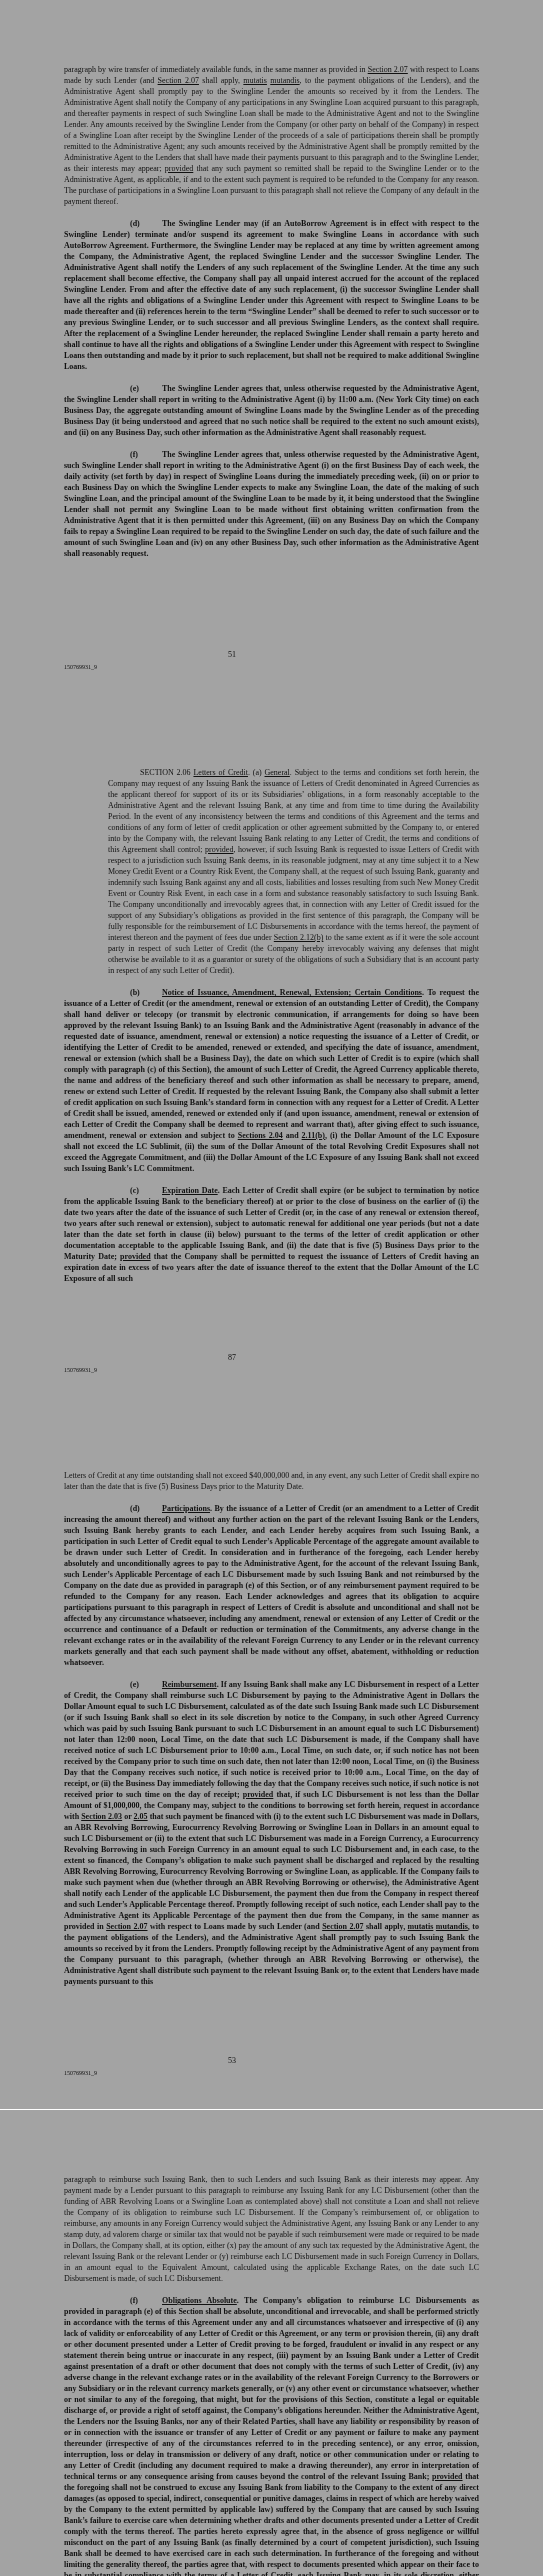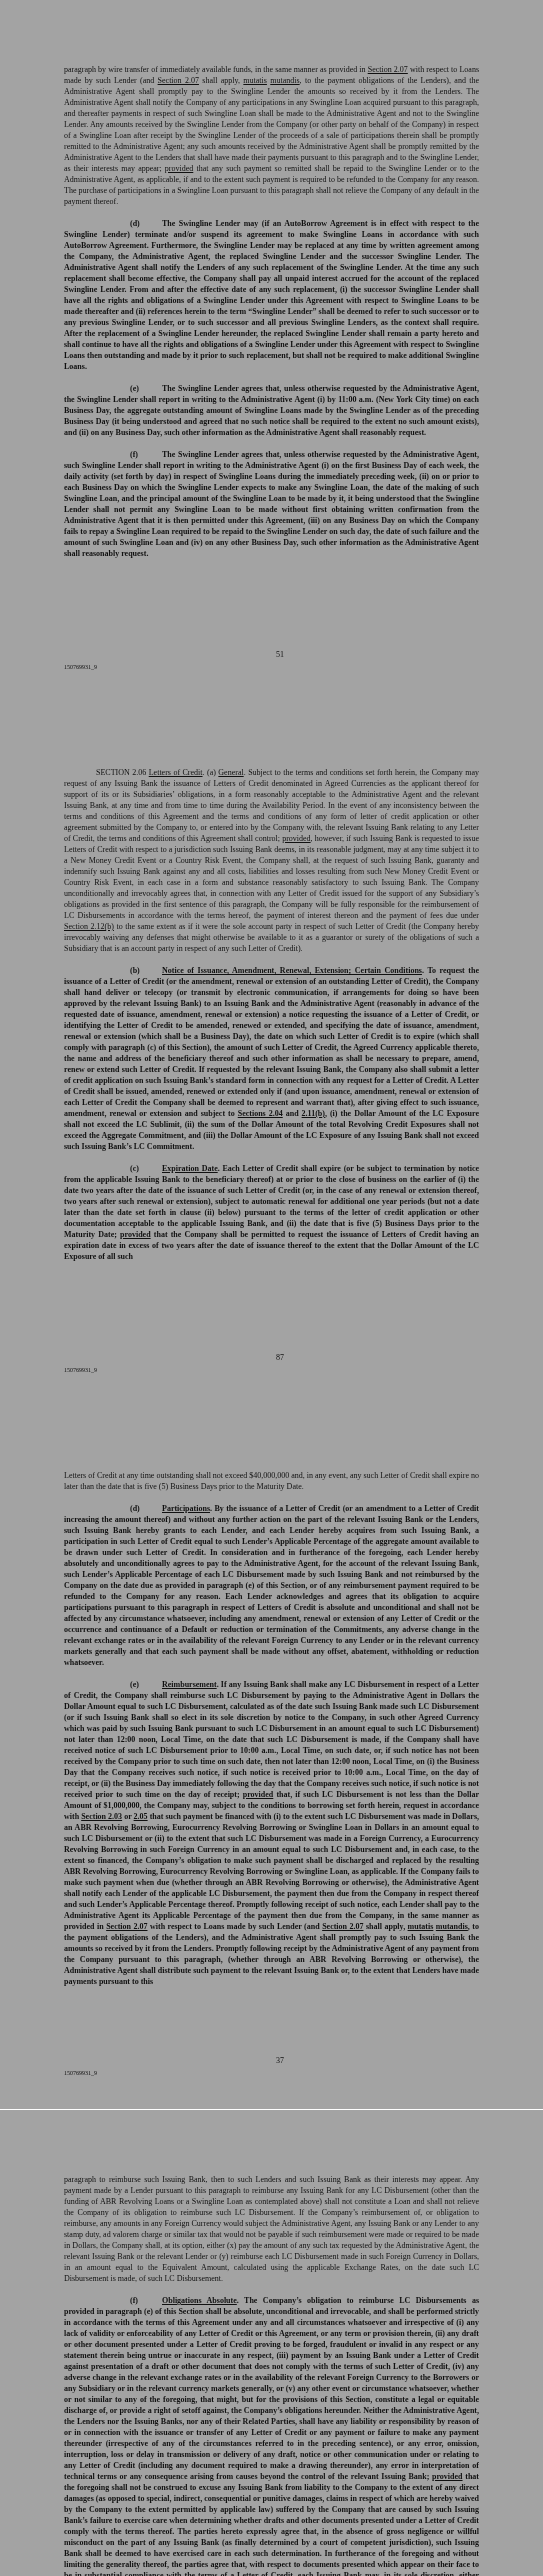--- a/index.html
+++ b/index.html
@@ -8,27 +8,27 @@
     position: absolute; left: 0; width: 544px; height: 703px;
     background: #a3a3a3;
   }
   .body-text {
     position: absolute; left: 64px; width: 415px; top: 64px;
     font-family: "Liberation Serif", "DejaVu Serif", serif;
     font-size: 8px; line-height: 11px; color: #111111;
     text-align: justify;
   }
   .para { margin: 0 0 11px 0; }
-  .para.first-indent { text-indent: 32px; }
+  .para.first-indent { text-indent: 32px; margin-left: 44px; }
   .para.label-indent { text-indent: 66px; font-weight: bold; }
   .para .label { display: inline-block; width: 32px; text-indent: 0; }
   .u { text-decoration: underline; text-underline-offset: 1px; }
   .page-number {
     position: absolute; left: 0; width: 464px; top: 650px; text-align: center;
-    font-family: "Liberation Serif", "DejaVu Serif", serif; font-size: 8px; color: #111111; margin-left: 48px;
+    font-family: "Liberation Serif", "DejaVu Serif", serif; font-size: 8px; color: #111111;
   }
   .doc-id {
     position: absolute; left: 64px; top: 664px;
     font-family: "Liberation Serif", "DejaVu Serif", serif; font-size: 6px; color: #111111;
   }
 </style>
 </head>
 <body>
 
 <div id="doc">
@@ -50,21 +50,21 @@
       </div>
     <div class="page-number">87</div>
     <div class="doc-id">150769931_9</div>
   </div>
   <div class="page" style="top:1406px;">
     <div class="body-text">
         <p class="para"><span>Letters of Credit at any time outstanding shall not exceed $40,000,000 and, in any event, any such Letter of Credit shall expire no later than the date that is five (5) Business Days prior to the Maturity Date.</span></p>
         <p class="para label-indent"><span class="label">(d)</span><span class="u">Participations</span><span>.  By the issuance of a Letter of Credit (or an amendment to a Letter of Credit increasing the amount thereof) and without any further action on the part of the relevant Issuing Bank or the Lenders, such Issuing Bank hereby grants to each Lender, and each Lender hereby acquires from such Issuing Bank, a participation in such Letter of Credit equal to such Lender’s Applicable Percentage of the aggregate amount available to be drawn under such Letter of Credit.  In consideration and in furtherance of the foregoing, each Lender hereby absolutely and unconditionally agrees to pay to the Administrative Agent, for the account of the relevant Issuing Bank, such Lender’s Applicable Percentage of each LC Disbursement made by such Issuing Bank and not reimbursed by the Company on the date due as provided in paragraph (e) of this Section, or of any reimbursement payment required to be refunded to the Company for any reason.  Each Lender acknowledges and agrees that its obligation to acquire participations pursuant to this paragraph in respect of Letters of Credit is absolute and unconditional and shall not be affected by any circumstance whatsoever, including any amendment, renewal or extension of any Letter of Credit or the occurrence and continuance of a Default or reduction or termination of the Commitments, any adverse change in the relevant exchange rates or in the availability of the relevant Foreign Currency to any Lender or in the relevant currency markets generally and that each such payment shall be made without any offset, abatement, withholding or reduction whatsoever.</span></p>
         <p class="para label-indent"><span class="label">(e)</span><span class="u">Reimbursement</span><span>.  If any Issuing Bank shall make any LC Disbursement in respect of a Letter of Credit, the Company shall reimburse such LC Disbursement by paying to the Administrative Agent in Dollars the Dollar Amount equal to such LC Disbursement, calculated as of the date such Issuing Bank made such LC Disbursement (or if such Issuing Bank shall so elect in its sole discretion by notice to the Company, in such other Agreed Currency which was paid by such Issuing Bank pursuant to such LC Disbursement in an amount equal to such LC Disbursement) not later than 12:00 noon, Local Time, on the date that such LC Disbursement is made, if the Company shall have received notice of such LC Disbursement prior to 10:00 a.m., Local Time, on such date, or, if such notice has not been received by the Company prior to such time on such date, then not later than 12:00 noon, Local Time, on (i) the Business Day that the Company receives such notice, if such notice is received prior to 10:00 a.m., Local Time, on the day of receipt, or (ii) the Business Day immediately following the day that the Company receives such notice, if such notice is not received prior to such time on the day of receipt; </span><span class="u">provided</span><span> that, if such LC Disbursement is not less than the Dollar Amount of $1,000,000, the Company may, subject to the conditions to borrowing set forth herein, request in accordance with </span><span class="u">Section 2.03</span><span> or </span><span class="u">2.05</span><span> that such payment be financed with (i) to the extent such LC Disbursement was made in Dollars, an ABR Revolving Borrowing, Eurocurrency Revolving Borrowing or Swingline Loan in Dollars in an amount equal to such LC Disbursement or (ii) to the extent that such LC Disbursement was made in a Foreign Currency, a Eurocurrency Revolving Borrowing in such Foreign Currency in an amount equal to such LC Disbursement and, in each case, to the extent so financed, the Company’s obligation to make such payment shall be discharged and replaced by the resulting ABR Revolving Borrowing, Eurocurrency Revolving Borrowing or Swingline Loan, as applicable.  If the Company fails to make such payment when due (whether through an ABR Revolving Borrowing or otherwise), the Administrative Agent shall notify each Lender of the applicable LC Disbursement, the payment then due from the Company in respect thereof and such Lender’s Applicable Percentage thereof.  Promptly following receipt of such notice, each Lender shall pay to the Administrative Agent its Applicable Percentage of the payment then due from the Company, in the same manner as provided in </span><span class="u">Section 2.07</span><span> with respect to Loans made by such Lender (and </span><span class="u">Section 2.07</span><span> shall apply, </span><span class="u">mutatis</span><span> </span><span class="u">mutandis</span><span>, to the payment obligations of the Lenders), and the Administrative Agent shall promptly pay to such Issuing Bank the amounts so received by it from the Lenders.  Promptly following receipt by the Administrative Agent of any payment from the Company pursuant to this paragraph, (whether through an ABR Revolving Borrowing or otherwise), the Administrative Agent shall distribute such payment to the relevant Issuing Bank or, to the extent that Lenders have made payments pursuant to this</span></p>
       </div>
-    <div class="page-number">37</div>
+    <div class="page-number">53</div>
     <div class="doc-id">150769931_9</div>
   </div>
   <div class="page" style="top:2110px;">
     <div class="body-text">
         <p class="para"><span>paragraph to reimburse such Issuing Bank, then to such Lenders and such Issuing Bank as their interests may appear.  Any payment made by a Lender pursuant to this paragraph to reimburse any Issuing Bank for any LC Disbursement (other than the funding of ABR Revolving Loans or a Swingline Loan as contemplated above) shall not constitute a Loan and shall not relieve the Company of its obligation to reimburse such LC Disbursement.  If the Company’s reimbursement of, or obligation to reimburse, any amounts in any Foreign Currency would subject the Administrative Agent, any Issuing Bank or any Lender to any stamp duty, ad valorem charge or similar tax that would not be payable if such reimbursement were made or required to be made in Dollars, the Company shall, at its option, either (x) pay the amount of any such tax requested by the Administrative Agent, the relevant Issuing Bank or the relevant Lender or (y) reimburse each LC Disbursement made in such Foreign Currency in Dollars, in an amount equal to the Equivalent Amount, calculated using the applicable Exchange Rates, on the date such LC Disbursement is made, of such LC Disbursement.</span></p>
         <p class="para label-indent"><span class="label">(f)</span><span class="u">Obligations Absolute</span><span>.  The Company’s obligation to reimburse LC Disbursements as provided in paragraph (e) of this Section shall be absolute, unconditional and irrevocable, and shall be performed strictly in accordance with the terms of this Agreement under any and all circumstances whatsoever and irrespective of (i) any lack of validity or enforceability of any Letter of Credit or this Agreement, or any term or provision therein, (ii) any draft or other document presented under a Letter of Credit proving to be forged, fraudulent or invalid in any respect or any statement therein being untrue or inaccurate in any respect, (iii) payment by an Issuing Bank under a Letter of Credit against presentation of a draft or other document that does not comply with the terms of such Letter of Credit, (iv) any adverse change in the relevant exchange rates or in the availability of the relevant Foreign Currency to the Borrowers or any Subsidiary or in the relevant currency markets generally, or (v) any other event or circumstance whatsoever, whether or not similar to any of the foregoing, that might, but for the provisions of this Section, constitute a legal or equitable discharge of, or provide a right of setoff against, the Company’s obligations hereunder.  Neither the Administrative Agent, the Lenders nor the Issuing Banks, nor any of their Related Parties, shall have any liability or responsibility by reason of or in connection with the issuance or transfer of any Letter of Credit or any payment or failure to make any payment thereunder (irrespective of any of the circumstances referred to in the preceding sentence), or any error, omission, interruption, loss or delay in transmission or delivery of any draft, notice or other communication under or relating to any Letter of Credit (including any document required to make a drawing thereunder), any error in interpretation of technical terms or any consequence arising from causes beyond the control of the relevant Issuing Bank; </span><span class="u">provided</span><span> that the foregoing shall not be construed to excuse any Issuing Bank from liability to the Company to the extent of any direct damages (as opposed to special, indirect, consequential or punitive damages, claims in respect of which are hereby waived by the Company to the extent permitted by applicable law) suffered by the Company that are caused by such Issuing Bank’s failure to exercise care when determining whether drafts and other documents presented under a Letter of Credit comply with the terms thereof.  The parties hereto expressly agree that, in the absence of gross negligence or willful misconduct on the part of any Issuing Bank (as finally determined by a court of competent jurisdiction), such Issuing Bank shall be deemed to have exercised care in each such determination.  In furtherance of the foregoing and without limiting the generality thereof, the parties agree that, with respect to documents presented which appear on their face to be in substantial compliance with the terms of a Letter of Credit, each Issuing Bank may, in its sole discretion, either accept and make payment upon such documents without responsibility for further investigation, regardless of any notice or information to the contrary, or refuse to accept and make payment upon such documents if such documents are not in strict compliance with the terms of such Letter of Credit.</span></p>
       </div>
 
   </div>
 </div>

